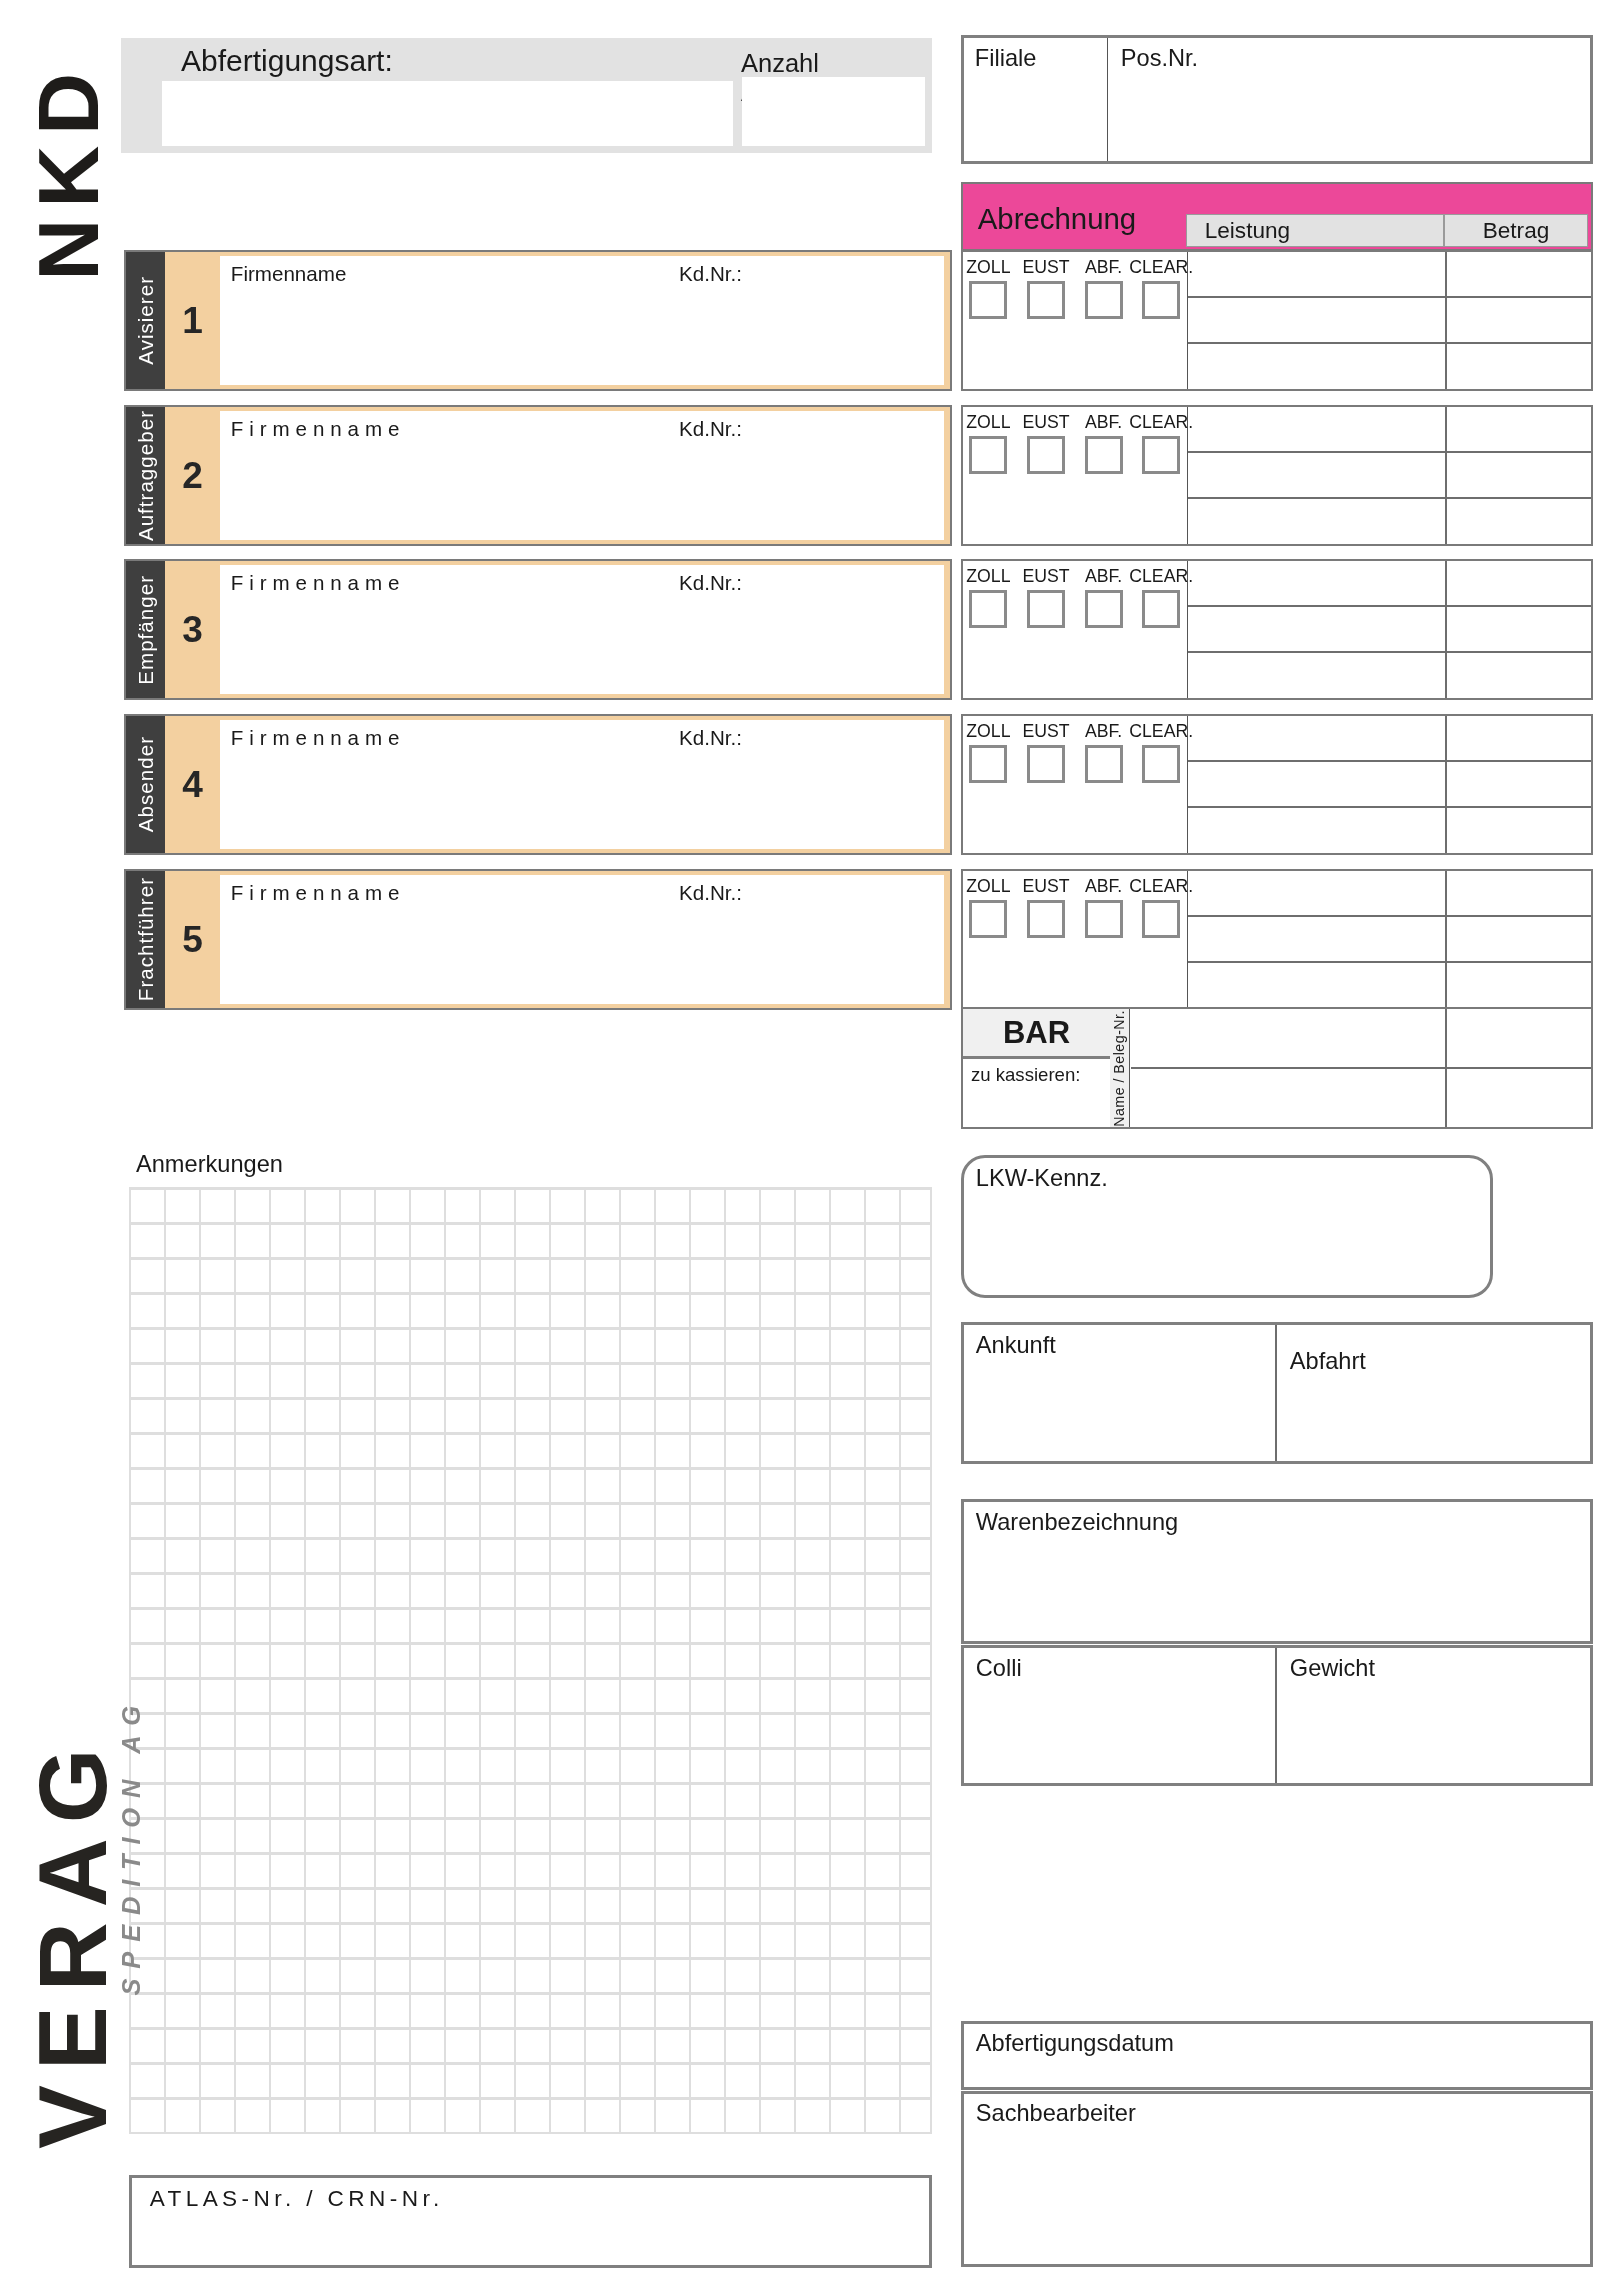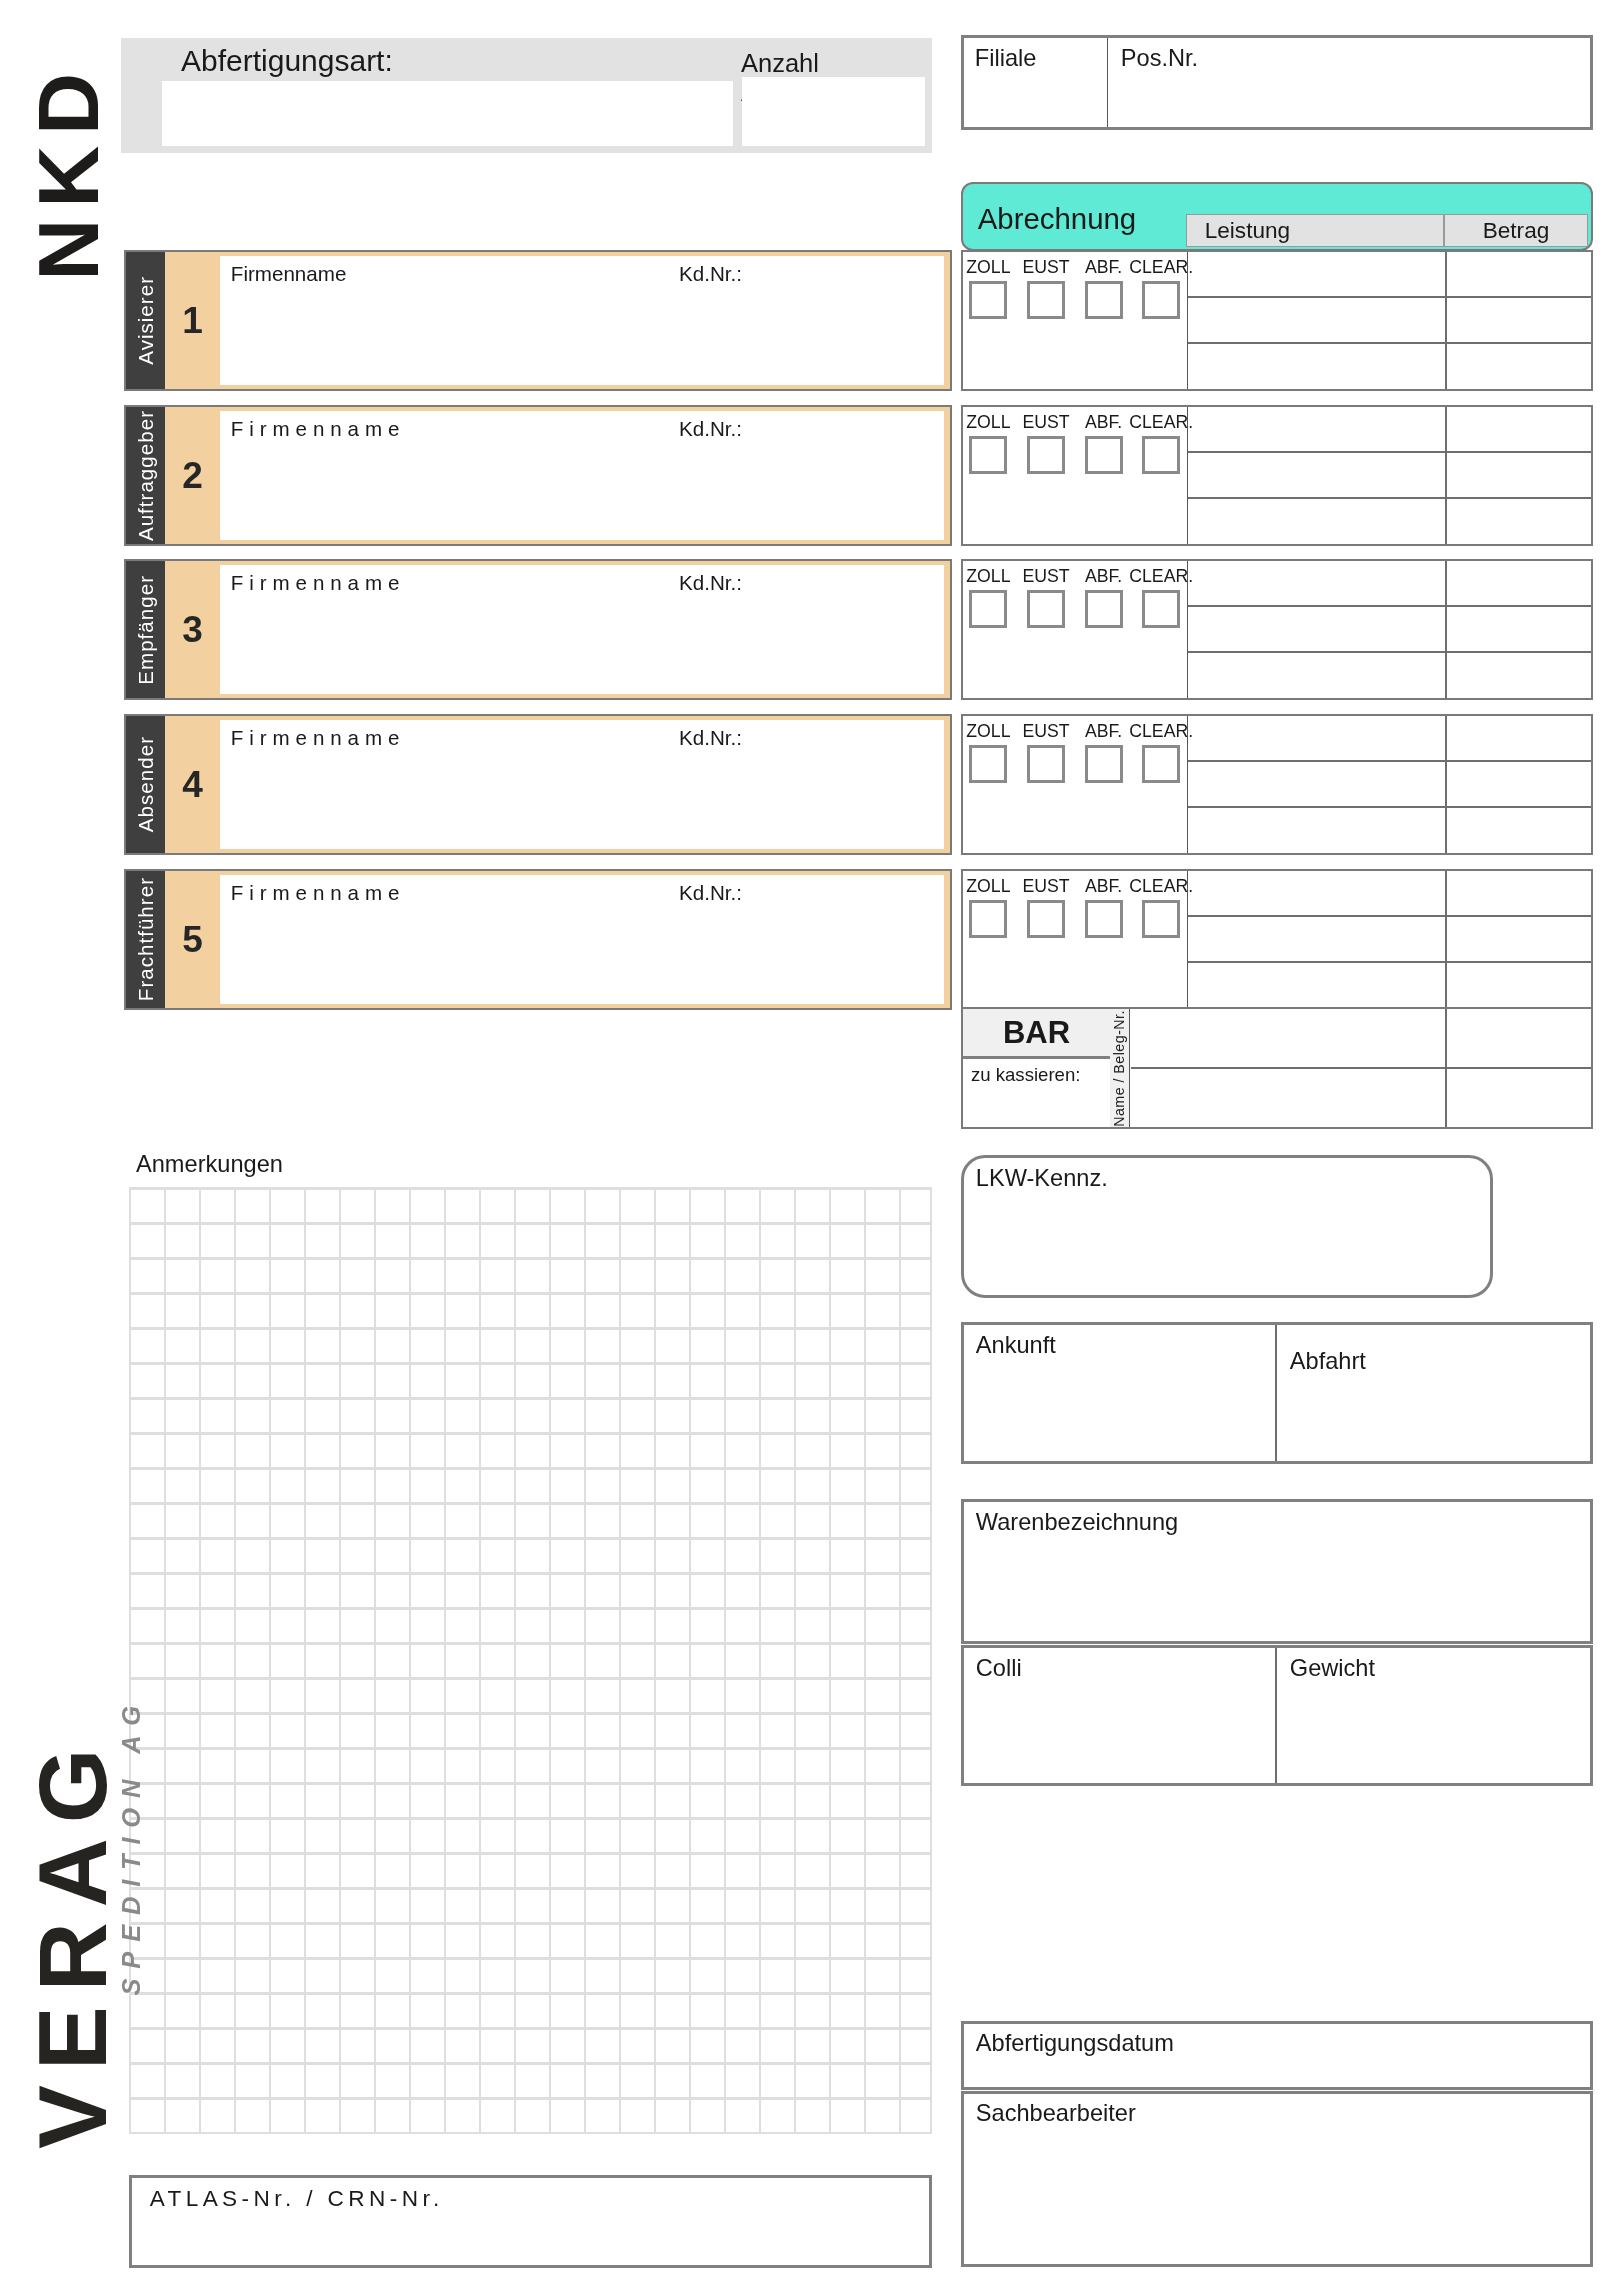--- a/index.html
+++ b/index.html
@@ -21,21 +21,21 @@
   .h-label { font-size:30px; }
   .h-label-sm { font-size:25.5px; }
   .whitebox { background:#ffffff; }
 
   
   .gbox { border:3.9px solid #808080; background:#ffffff; box-sizing:border-box; }
   .gbox6 { border:2.9px solid #7a7a7a; background:#ffffff; box-sizing:border-box; }
   .box-label { font-size:23.6px; }
 
   
-  .abr-head { background:#5eead4;border-radius:12px; }
+  .abr-head { background:#ec4899; }
   .col-head { background:#e2e2e2; border:1px solid #9a9a9a; box-sizing:border-box;
               display:flex; align-items:center; font-size:22.6px; }
 
   
   .party-block { left:124px; width:828px; height:141px; display:flex; }
   .role-strip { width:39px; background:#3f3f3f; display:flex; align-items:center; justify-content:center; }
   .role-strip .vtext { color:#ffffff; font-size:20.6px; letter-spacing:1px; }
   .orange { flex:1; background:#f3d0a0; position:relative; }
   .row-number { position:absolute; left:0; top:0; width:55px; height:100%;
                 display:flex; align-items:center; justify-content:center;
@@ -84,21 +84,21 @@
     <span class="vtext nkd-text">NKD</span>
   </div>
 
   <div class="abs band" style="left:121px; top:38px; width:811px; height:115px;">
     <span class="abs h-label" style="left:60px; top:5.9px;">Abfertigungsart:</span>
     <div class="abs whitebox" style="left:41px; top:43px; width:571px; height:65px;"></div>
     <span class="abs h-label-sm" style="left:620px; top:10.8px;">Anzahl Absender.:</span>
     <div class="abs whitebox" style="left:621px; top:39px; width:183px; height:69px;"></div>
   </div>
 
-  <div class="abs gbox" style="left:961px; top:35px; width:632px; height:95px;">
+  <div class="abs gbox" style="left:961px; top:35px; width:632px; height:129px;">
     <div class="abs" style="left:0; top:0; width:143px; height:100%;">
       <span class="abs box-label" style="left:10.8px; top:6.9px;">Filiale</span>
     </div>
     <div class="abs" style="left:143px; top:0; width:1px; height:100%; background:#555;"></div>
     <div class="abs" style="left:144px; top:0; right:0; height:100%;">
       <span class="abs box-label" style="left:12.8px; top:6.9px;">Pos.Nr.</span>
     </div>
   </div>
 
   <div class="abs gbox6 abr-head" style="left:961px; top:182px; width:632px; height:69px;">

